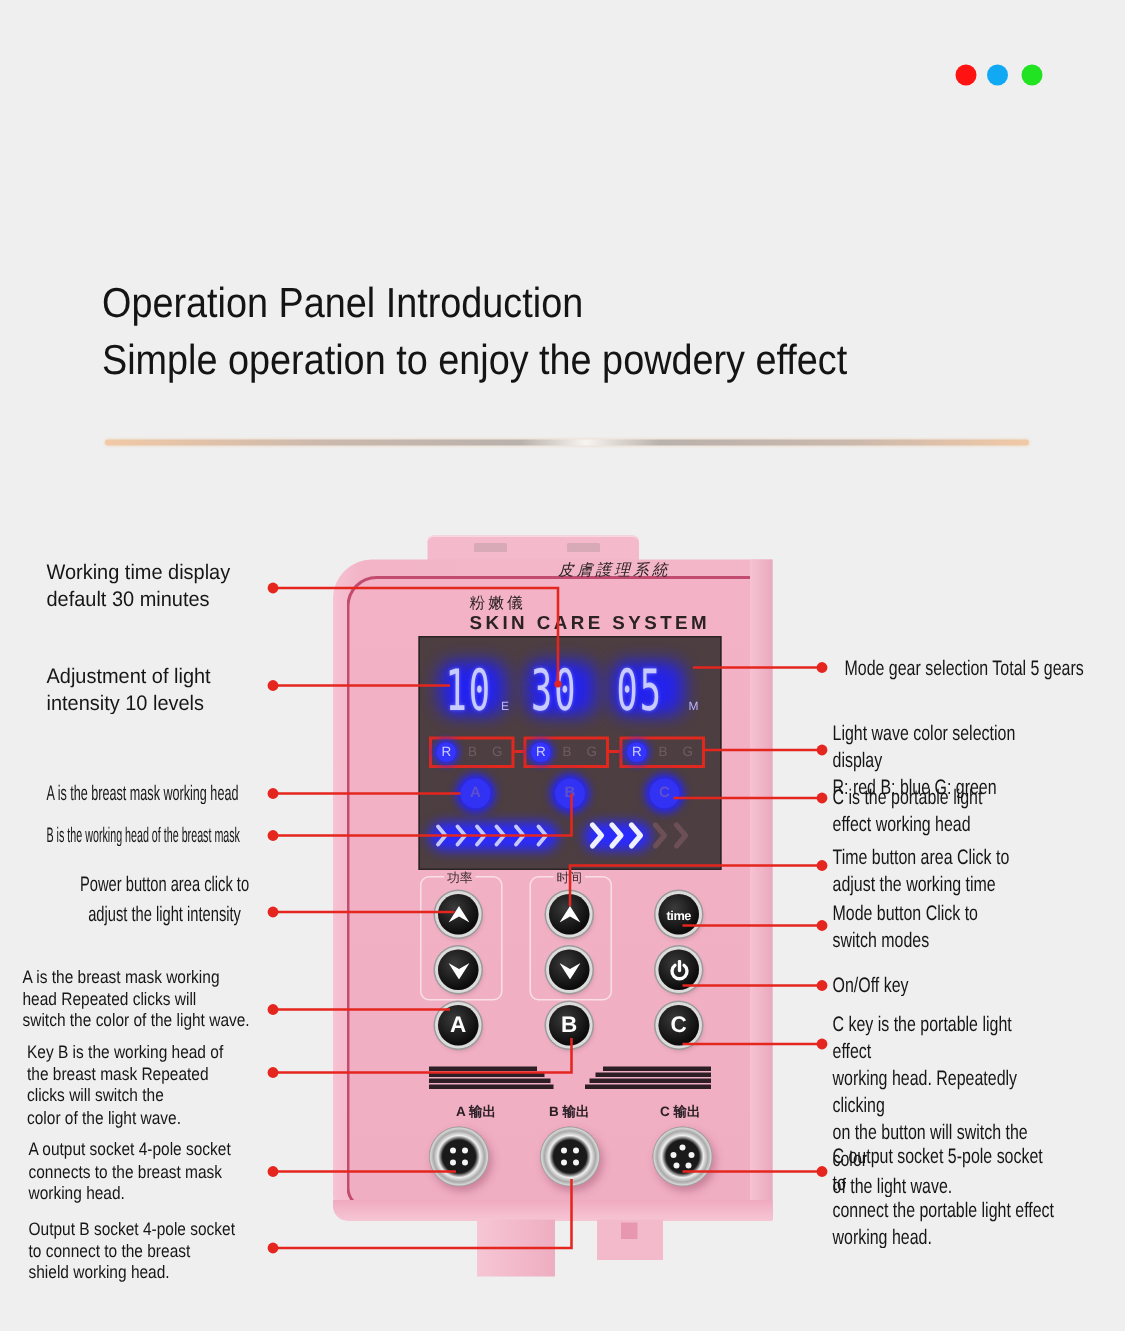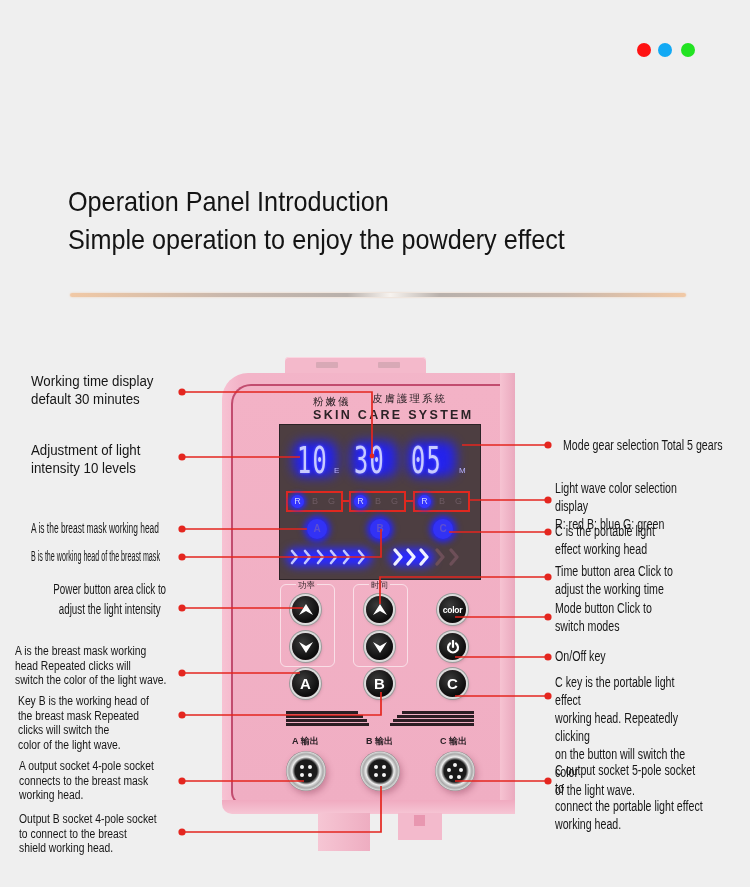--- a/index.html
+++ b/index.html
@@ -78,21 +78,21 @@
     <div class="shell"></div>
     <div class="inner"></div>
     <div class="rside"></div>
     <div class="ledge"></div>
     <div class="foot" style="left:318px;top:813px;width:52px;height:38px;background:linear-gradient(90deg,#f6c6d4,#eeadc1);"></div>
     <div class="foot" style="left:398px;top:813px;width:44px;height:27px;">
       <div class="abs" style="left:16px;top:2px;width:11px;height:11px;background:#e897b0;"></div>
     </div>
 
     <div class="brand" style="left:313px;top:395px;">粉嫩儀</div>
-    <div class="brand" style="left:372px;top:392px;">皮膚護理系統</div>
+    <div class="brand" style="left:372px;top:373px;font-style:italic;">皮膚護理系統</div>
     <div class="brand-en">SKIN CARE SYSTEM</div>
 
     <div class="screen"></div>
     <div class="glow" style="left:293px;top:441px;width:44px;height:36px;"></div>
     <div class="glow" style="left:351px;top:441px;width:46px;height:36px;"></div>
     <div class="glow" style="left:408px;top:441px;width:48px;height:36px;"></div>
     <div class="digits" style="left:297px;">10</div>
     <div class="unit" style="left:334px;">E</div>
     <div class="digits" style="left:354px;">30</div>
     <div class="digits" style="left:411px;">05</div>
@@ -150,21 +150,21 @@
     <div class="btn" style="left:292px;top:596px;">
       <svg width="14" height="12">
           <polygon points="7,0 14,11 7,7 0,11" fill="#fff"></polygon>
         </svg>
     </div>
     <div class="btn" style="left:366px;top:596px;">
       <svg width="14" height="12">
           <polygon points="7,0 14,11 7,7 0,11" fill="#fff"></polygon>
         </svg>
     </div>
-    <div class="btn btn-mode" style="left:439px;top:596px;">color</div>
+    <div class="btn btn-mode" style="left:439px;top:596px;">time</div>
 
     <div class="btn" style="left:292px;top:633px;">
       <svg width="14" height="12">
           <polygon points="0,1 7,5 14,1 7,12" fill="#fff"></polygon>
         </svg>
     </div>
     <div class="btn" style="left:366px;top:633px;">
       <svg width="14" height="12">
           <polygon points="0,1 7,5 14,1 7,12" fill="#fff"></polygon>
         </svg>
@@ -186,21 +186,21 @@
       <div class="vent" style="left:286px;top:719px;width:81px;"></div>
       <div class="vent" style="left:286px;top:723px;width:83px;"></div>
     </div>
     <div>
       <div class="vent" style="left:402px;top:711px;width:72px;"></div>
       <div class="vent" style="left:397px;top:715px;width:77px;"></div>
       <div class="vent" style="left:393px;top:719px;width:81px;"></div>
       <div class="vent" style="left:390px;top:723px;width:84px;"></div>
     </div>
 
-    <div class="sock-lbl" style="left:292px;">A 输出</div>
+    <div class="sock-lbl" style="left:304px;">A 输出</div>
     <div class="sock-lbl" style="left:366px;">B 输出</div>
     <div class="sock-lbl" style="left:440px;">C 输出</div>
 
     <div class="sock" style="left:286px;">
       <div class="pin" style="left:14px;top:14px;"></div>
       <div class="pin" style="left:22px;top:14px;"></div>
       <div class="pin" style="left:14px;top:22px;"></div>
       <div class="pin" style="left:22px;top:22px;"></div>
     </div>
     <div class="sock" style="left:360px;">

